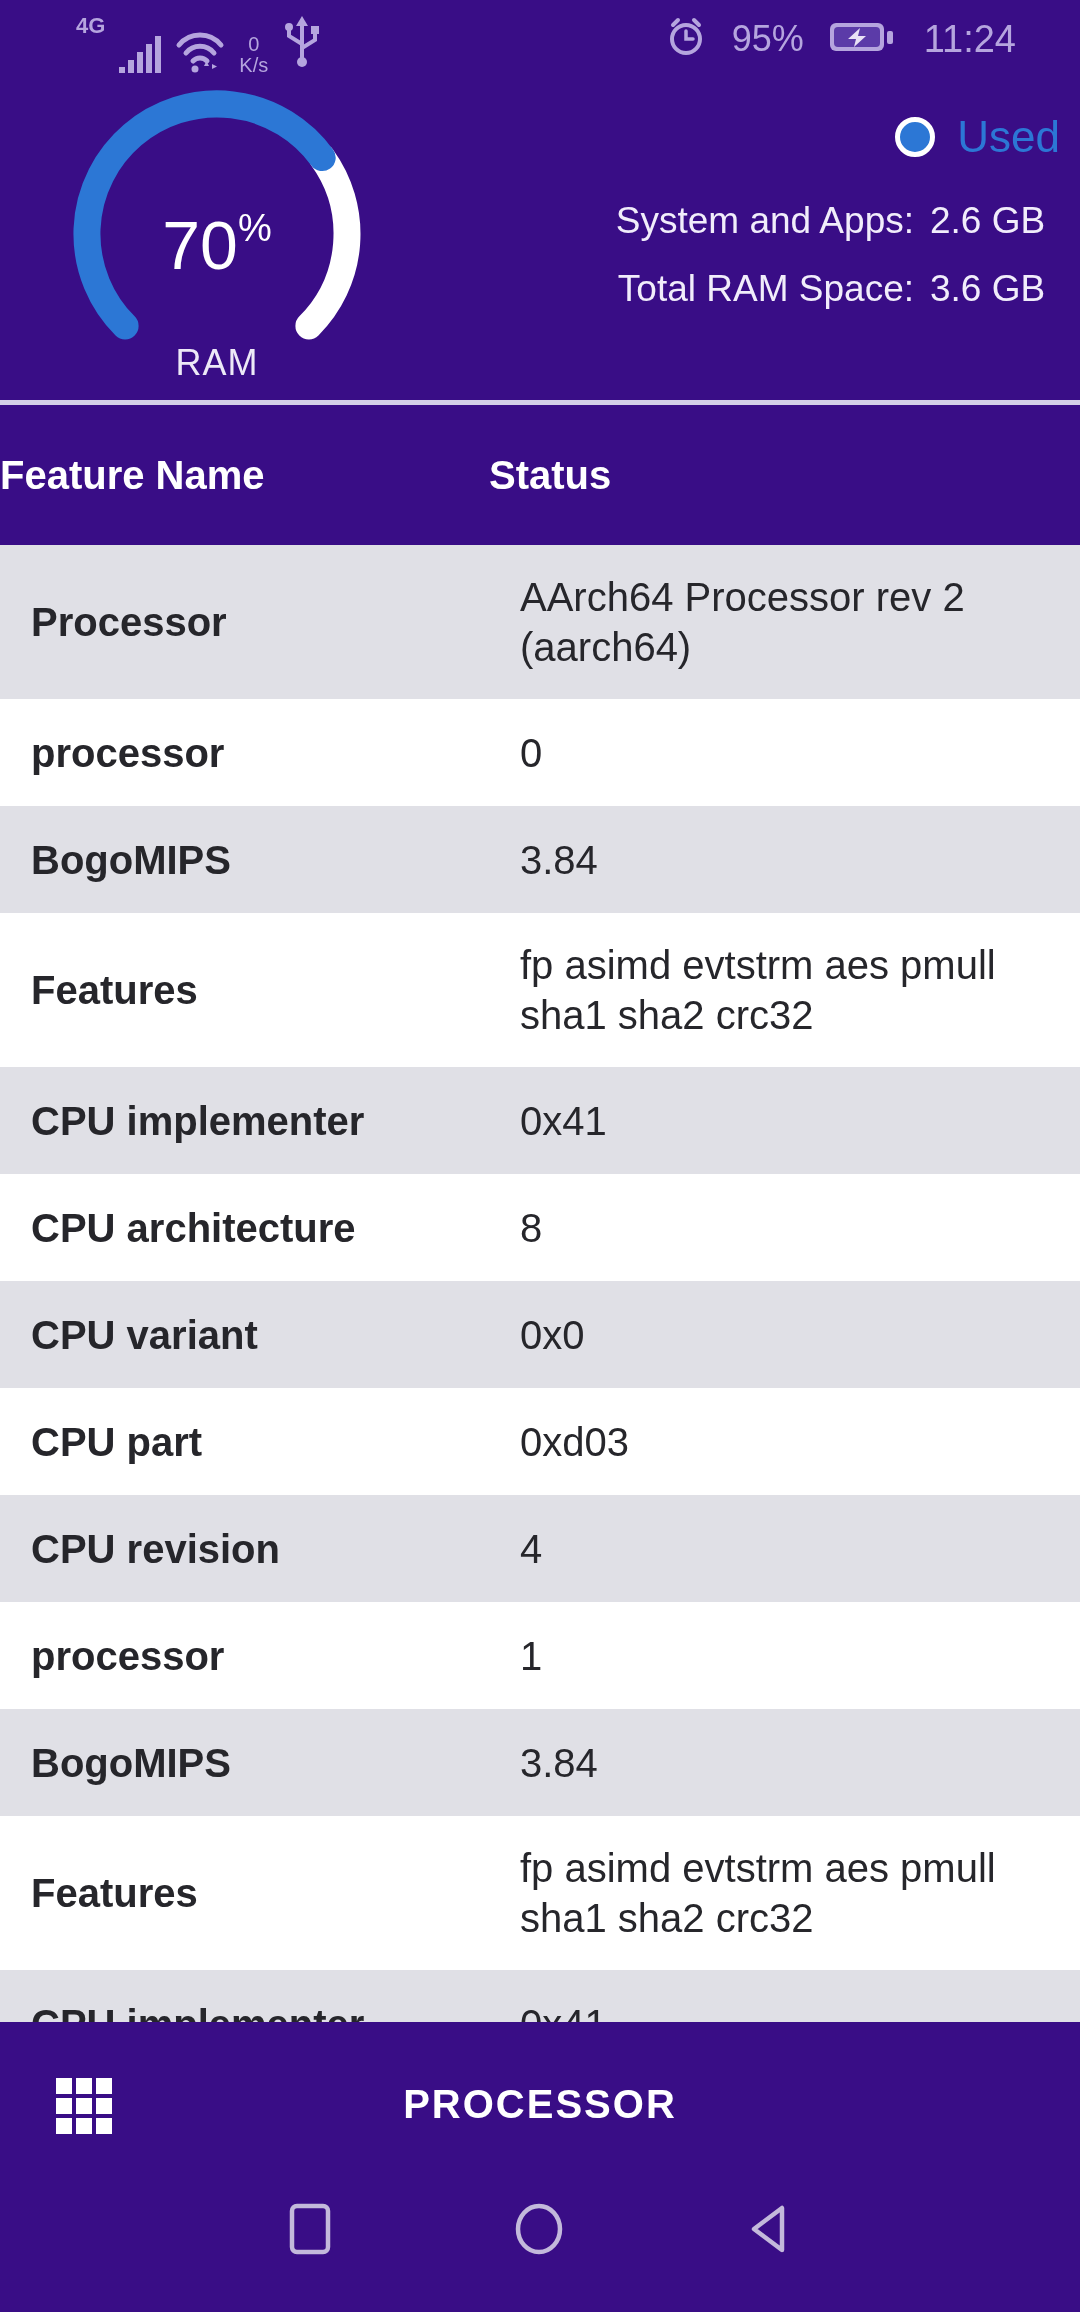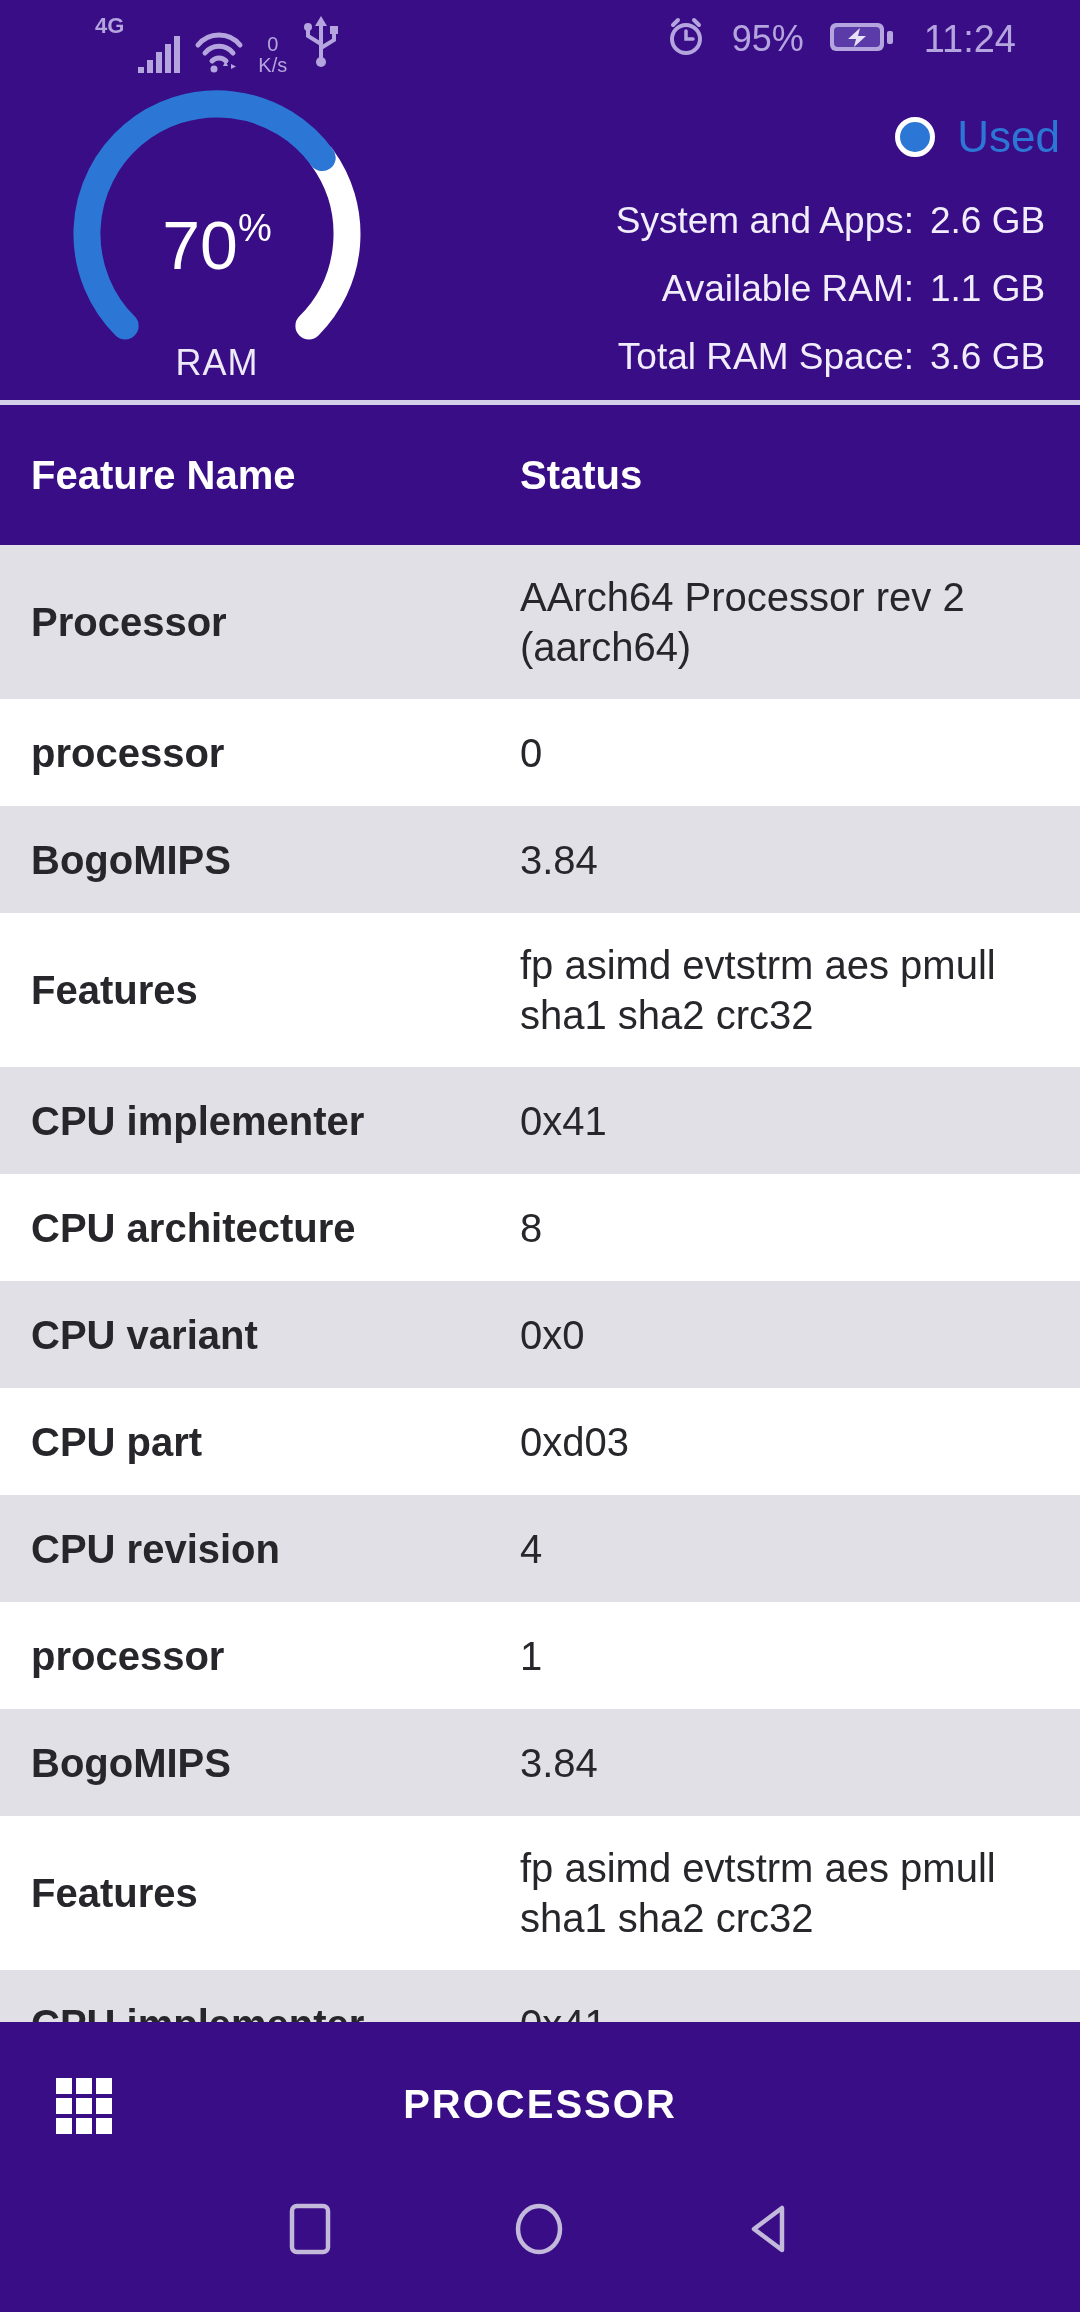--- a/index.html
+++ b/index.html
@@ -5,21 +5,21 @@
   html,body{margin:0;padding:0;}
   body{
     width:1080px;height:2312px;position:relative;overflow:hidden;
     background:#ffffff;font-family:"Liberation Sans", sans-serif;
     -webkit-font-smoothing:antialiased;
   }
   
   .hero{position:absolute;top:0;left:0;width:1080px;height:400px;background:#390D86;}
   
   .statusbar{position:absolute;top:0;left:0;width:1080px;height:76px;color:#B5A5DE;}
-  .sb-left{position:absolute;left:95px;top:14px;display:flex;align-items:flex-end;gap:14px;}
+  .sb-left{position:absolute;left:76px;top:14px;display:flex;align-items:flex-end;gap:14px;}
   .sb-right{position:absolute;right:64px;top:16px;display:flex;align-items:center;gap:25px;}
   .sb-nettype{font-size:22px;font-weight:700;line-height:20px;align-self:flex-start;margin-top:2px;}
   .sb-speed{font-size:20px;line-height:21px;text-align:center;margin-bottom:2px;}
   .sb-time{font-size:38px;margin-left:4px;}
   .sb-batt-pct{font-size:36px;}
   
   .gauge-wrap{position:absolute;left:67px;top:86px;width:300px;height:300px;}
   .gauge-center{position:absolute;left:0;top:0;width:300px;height:300px;
     display:flex;align-items:center;justify-content:center;color:#ffffff;}
   .gauge-pct{font-size:68px;line-height:68px;}
@@ -32,21 +32,21 @@
   .legend-label{color:#2C77D5;font-size:44px;}
   
   .stats{position:absolute;top:200px;right:32px;display:flex;flex-direction:column;gap:26px;}
   .stat-line{display:flex;justify-content:flex-end;align-items:baseline;
     color:#F1EDFB;font-size:37px;margin-left:11px;}
   .stat-value{margin-left:16px;min-width:118px;text-align:left;}
   
   .divider{position:absolute;top:400px;left:0;width:1080px;height:5px;background:#D4CFE8;}
   .table{position:absolute;top:405px;left:0;width:1080px;}
   .thead{height:140px;background:#390D86;display:grid;grid-template-columns:489px 1fr;
-    align-items:center;padding-left:31px;color:#ffffff;font-weight:700;font-size:40px;}
+    align-items:center;color:#ffffff;font-weight:700;font-size:40px;}
   .trow{display:grid;grid-template-columns:489px 1fr;align-items:center;
     padding:27px 40px 27px 31px;min-height:107px;box-sizing:border-box;
     font-size:40px;line-height:50px;color:#26262B;}
   .trow.odd{background:#E0E0E6;}
   .trow.even{background:#ffffff;}
   .cell-feature{font-weight:700;}
   .cell-status{font-weight:400;}
   
   .bottombar{position:absolute;top:2022px;left:0;width:1080px;height:290px;background:#390D86;}
   .appbar{position:relative;width:100%;height:168px;}
@@ -139,24 +139,20 @@
     <span class="legend-dot"></span>
     <span class="legend-label">Used</span>
   </div>
 
   <div class="stats" id="stats">
     <div class="stat-line">
       <span class="stat-label">System and Apps:</span>
       <span class="stat-value">2.6 GB</span>
     </div>
 
-    <div class="stat-line">
-      <span class="stat-label">Available RAM:</span>
-      <span class="stat-value">1.1 GB</span>
-    </div>
 
     <div class="stat-line">
       <span class="stat-label">Total RAM Space:</span>
       <span class="stat-value">3.6 GB</span>
     </div>
   </div>
 
 </div>
 
 <div class="divider"></div>

